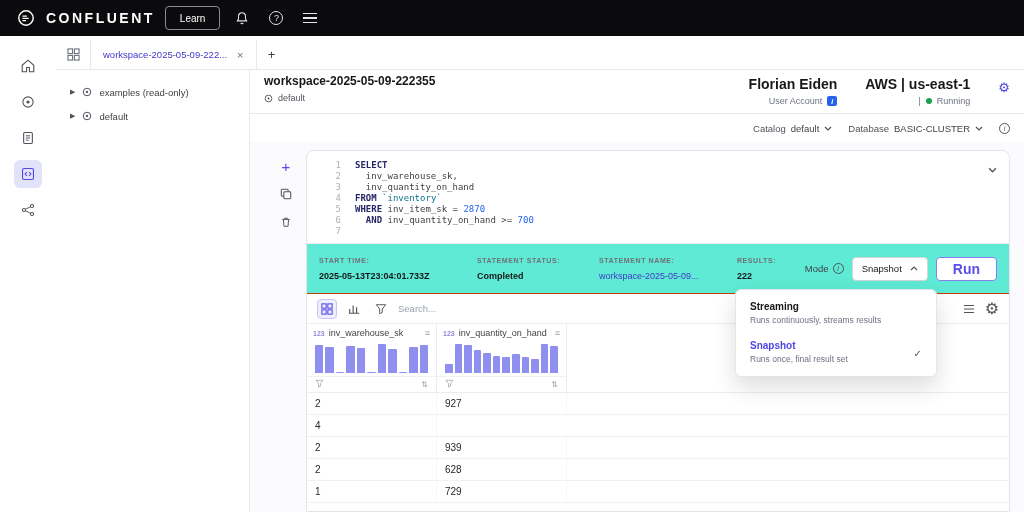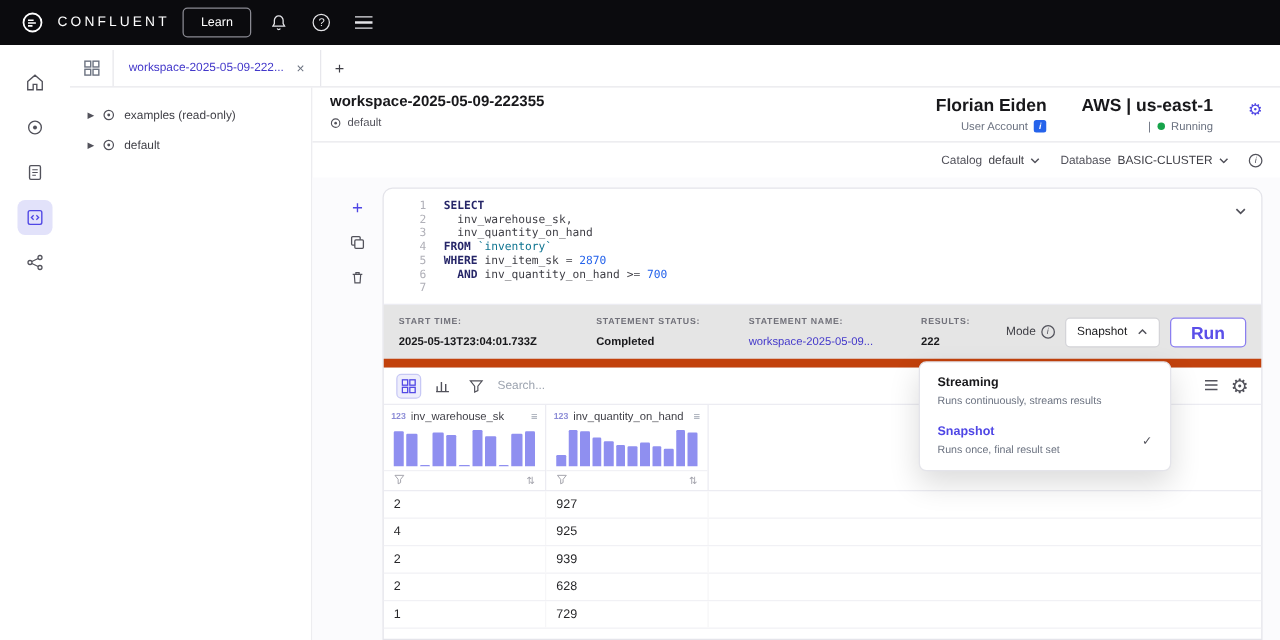--- a/index.html
+++ b/index.html
@@ -1,21 +1,21 @@
 <!DOCTYPE html>
 <html><head>
 <meta charset="utf-8">
 <style>
   * { margin:0; padding:0; box-sizing:border-box; }
   html,body { width:1024px; height:512px; font-family:"Liberation Sans", sans-serif; background:#fff; overflow:hidden; }
 
   
   .topbar { position:absolute; top:0; left:0; right:0; height:36px; background:#0b0b0e; display:flex; align-items:center; padding:0 16px; gap:10px; z-index:50; }
   .logo { width:20px; height:20px; color:#fff; display:flex; align-items:center; justify-content:center; }
-  .brand { color:#fff; font-size:11px; font-weight:400; letter-spacing:2.5px; }
+  .brand { color:#fff; font-size:14px; font-weight:700; letter-spacing:2.5px; }
   .tsearch { margin-left:auto; display:flex; align-items:center; gap:6px; border:1px solid #4b4b54; border-radius:4px; height:22px; width:150px; padding:0 8px; color:#a1a1aa; }
   .tsearch input { background:transparent; border:0; outline:0; color:#d4d4d8; font-size:10px; width:100%; }
   .tsearch input::placeholder { color:#9ca3af; }
   .learn { height:24px; padding:0 14px; background:transparent; border:1px solid #8a8a92; border-radius:4px; color:#fff; font-size:10px; cursor:pointer; }
   .top-icon { color:#e4e4e7; width:24px; height:24px; display:flex; align-items:center; justify-content:center; }
   .help-circle { width:14px; height:14px; border:1.2px solid #e4e4e7; border-radius:50%; font-size:9px; display:flex; align-items:center; justify-content:center; }
   .burger { display:flex; flex-direction:column; gap:3px; }
   .burger span { display:block; width:14px; height:1.5px; background:#e4e4e7; }
 
   
@@ -65,21 +65,21 @@
   .code { position:relative; padding:9px 12px 6px 6px; border-bottom:1px solid #ececf2; min-height:93px; }
   .code-line { display:flex; font-family:"DejaVu Sans Mono", monospace; font-size:9px; line-height:11px; white-space:pre; }
   .ln { width:28px; text-align:right; color:#b0b0b8; margin-right:14px; flex:none; }
   .tok-kw { color:#262668; font-weight:700; }
   .tok-id { color:#3f3f46; }
   .tok-str { color:#0e7490; }
   .tok-num { color:#2563eb; }
   .tok-op { color:#3f3f46; }
   .collapse { position:absolute; right:12px; top:8px; color:#52525b; cursor:pointer; }
 
-  .stmt { display:flex; align-items:center; background:#e5e5e5; border-bottom:7px solid #c2410c; padding:8px 12px; gap:22px; height:50px; }
+  .stmt { display:flex; align-items:center; background:#5eead4; border-bottom:1px solid #c2410c; padding:8px 12px; gap:22px; height:50px; }
   .field .flab { font-size:7px; color:#71717a; letter-spacing:.6px; margin-bottom:7px; font-weight:700; }
   .field .fval { font-size:9px; color:#18181b; font-weight:700; }
   .fval.link { color:#4338ca; font-weight:400; cursor:pointer; }
   .f1{width:136px} .f2{width:100px} .f3{width:116px} .f4{width:46px}
   .stmt-right { margin-left:auto; display:flex; align-items:center; gap:8px; }
   .mode-lab { font-size:9.5px; color:#3f3f46; display:flex; align-items:center; gap:4px; }
   .select { display:flex; align-items:center; gap:8px; border:1px solid #d4d4d8; background:#fff; border-radius:4px; height:24px; padding:0 9px; font-size:9.5px; color:#18181b; cursor:pointer; }
   .run { height:24px; padding:0 16px; border:1px solid #8a7ef0; color:#5b4fe9; font-weight:700; font-size:14px; border-radius:4px; background:#fff; cursor:pointer; }
 
   .mode-menu { position:absolute; top:138px; right:72px; width:202px; background:#fff; border:1px solid #e4e4ea; border-radius:6px; box-shadow:0 10px 24px rgba(0,0,0,.14); padding:4px; z-index:30; }
@@ -416,21 +416,20 @@
             </div>
           </div>
         </div>
       <div id="grid-rows">
           <div class="grow">
             <div class="gcell">2</div>
             <div class="gcell">927</div>
           </div>
           <div class="grow">
             <div class="gcell">4</div>
-            <div class="gcell">925</div>
           </div>
           <div class="grow">
             <div class="gcell">2</div>
             <div class="gcell">939</div>
           </div>
           <div class="grow">
             <div class="gcell">2</div>
             <div class="gcell">628</div>
           </div>
           <div class="grow">

